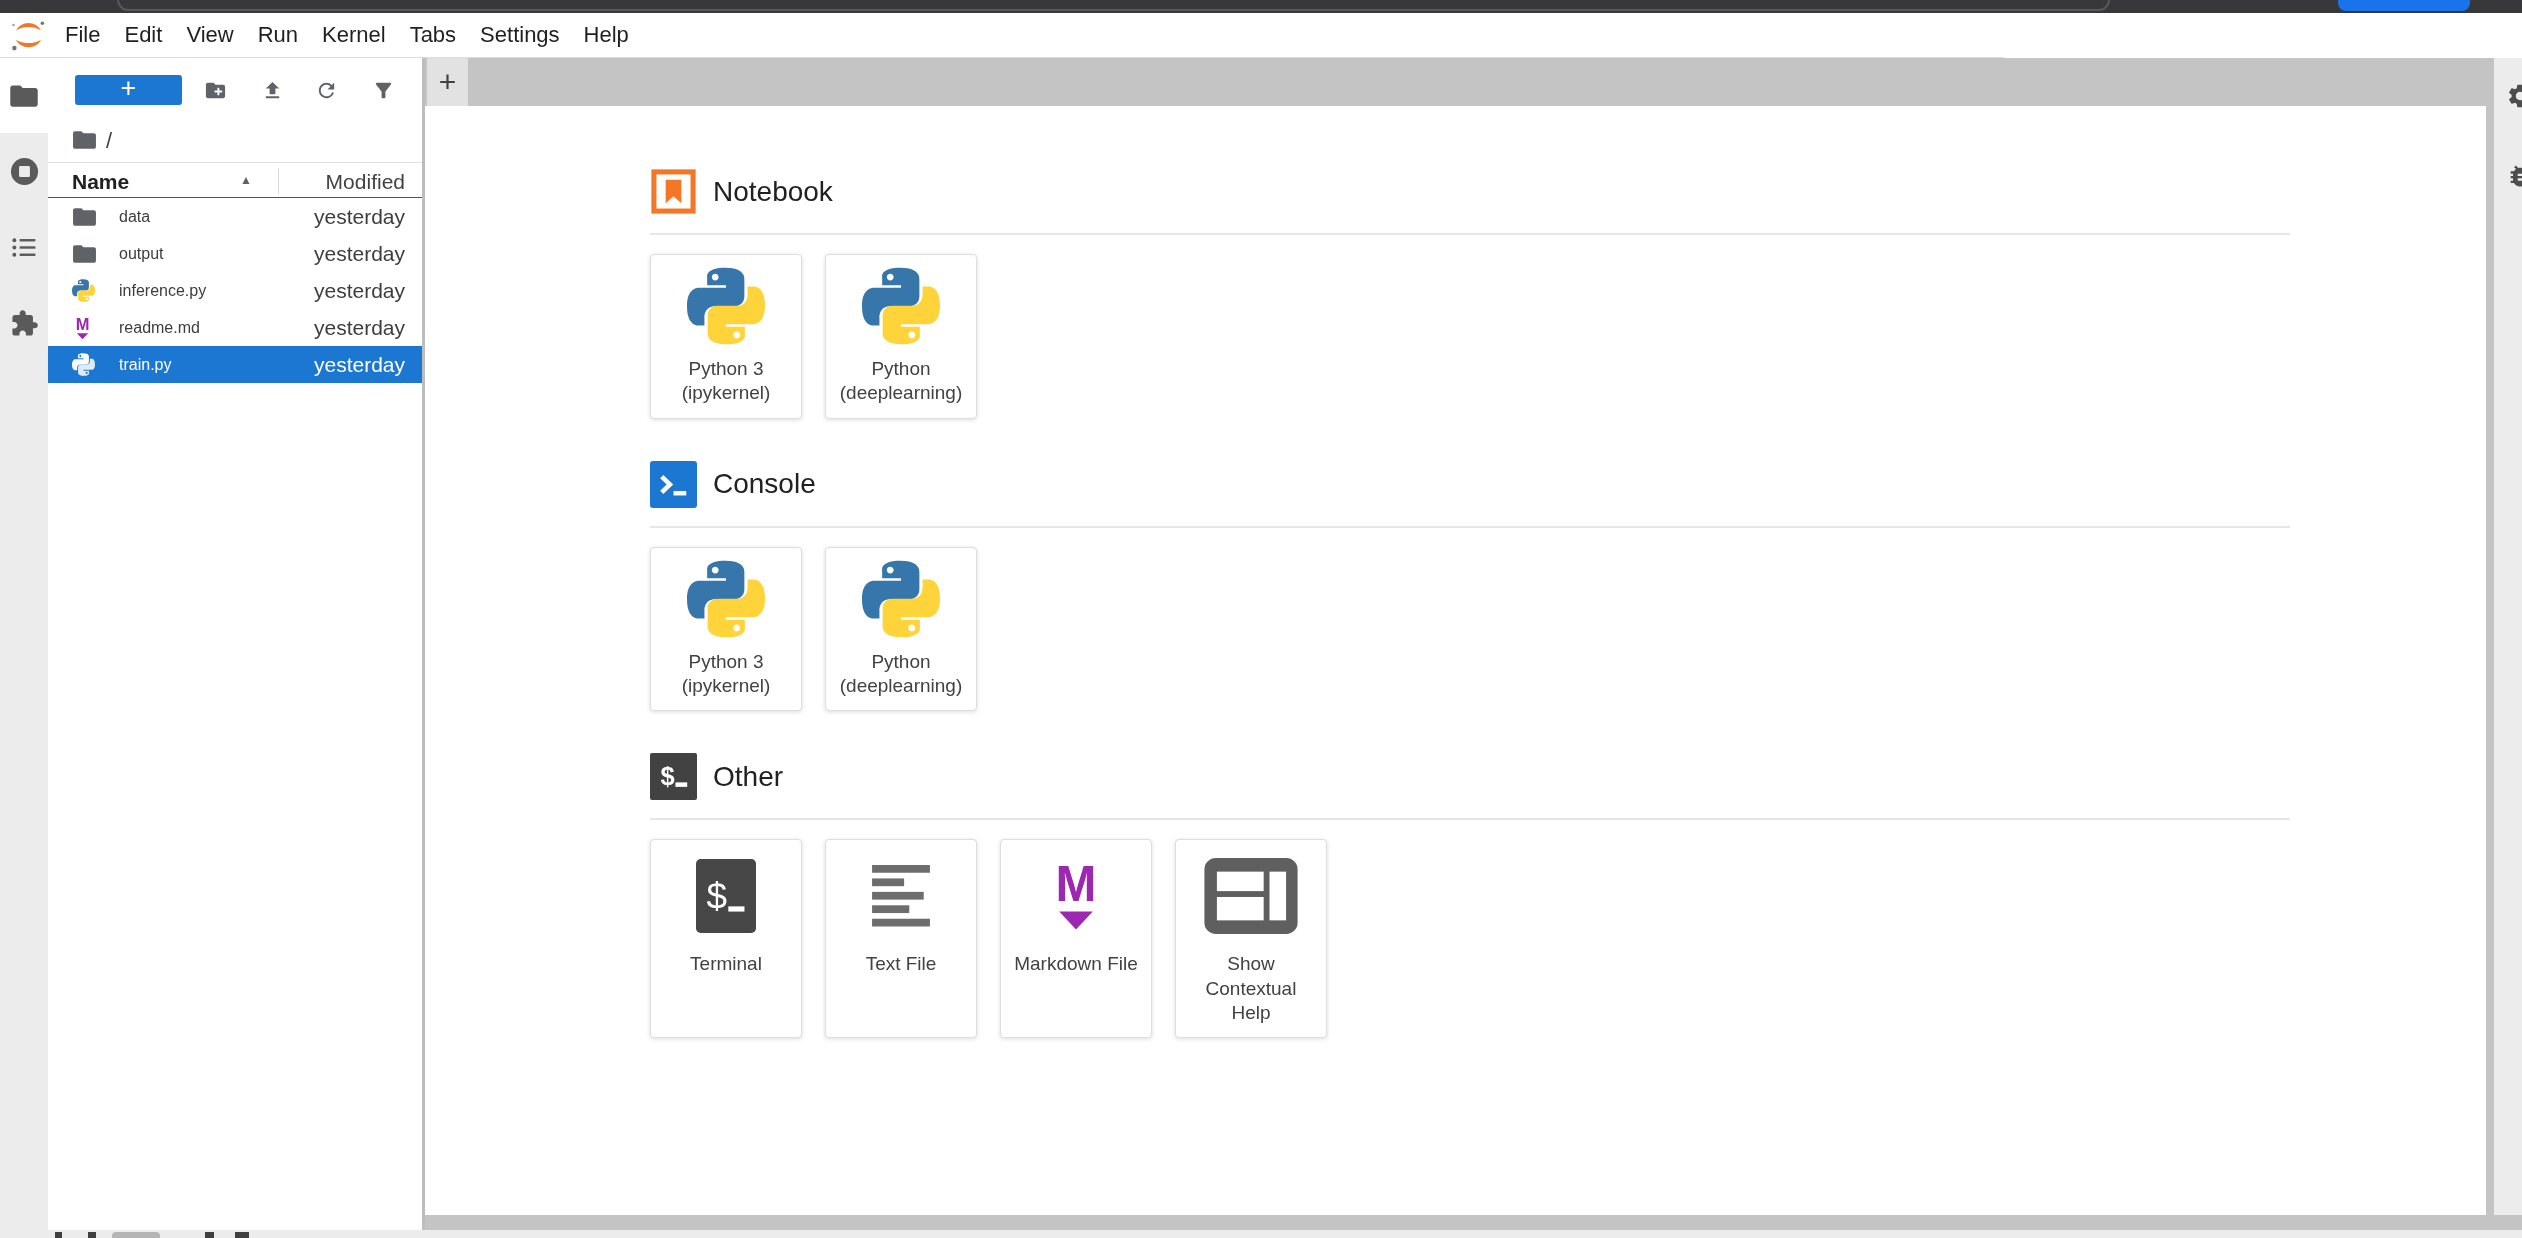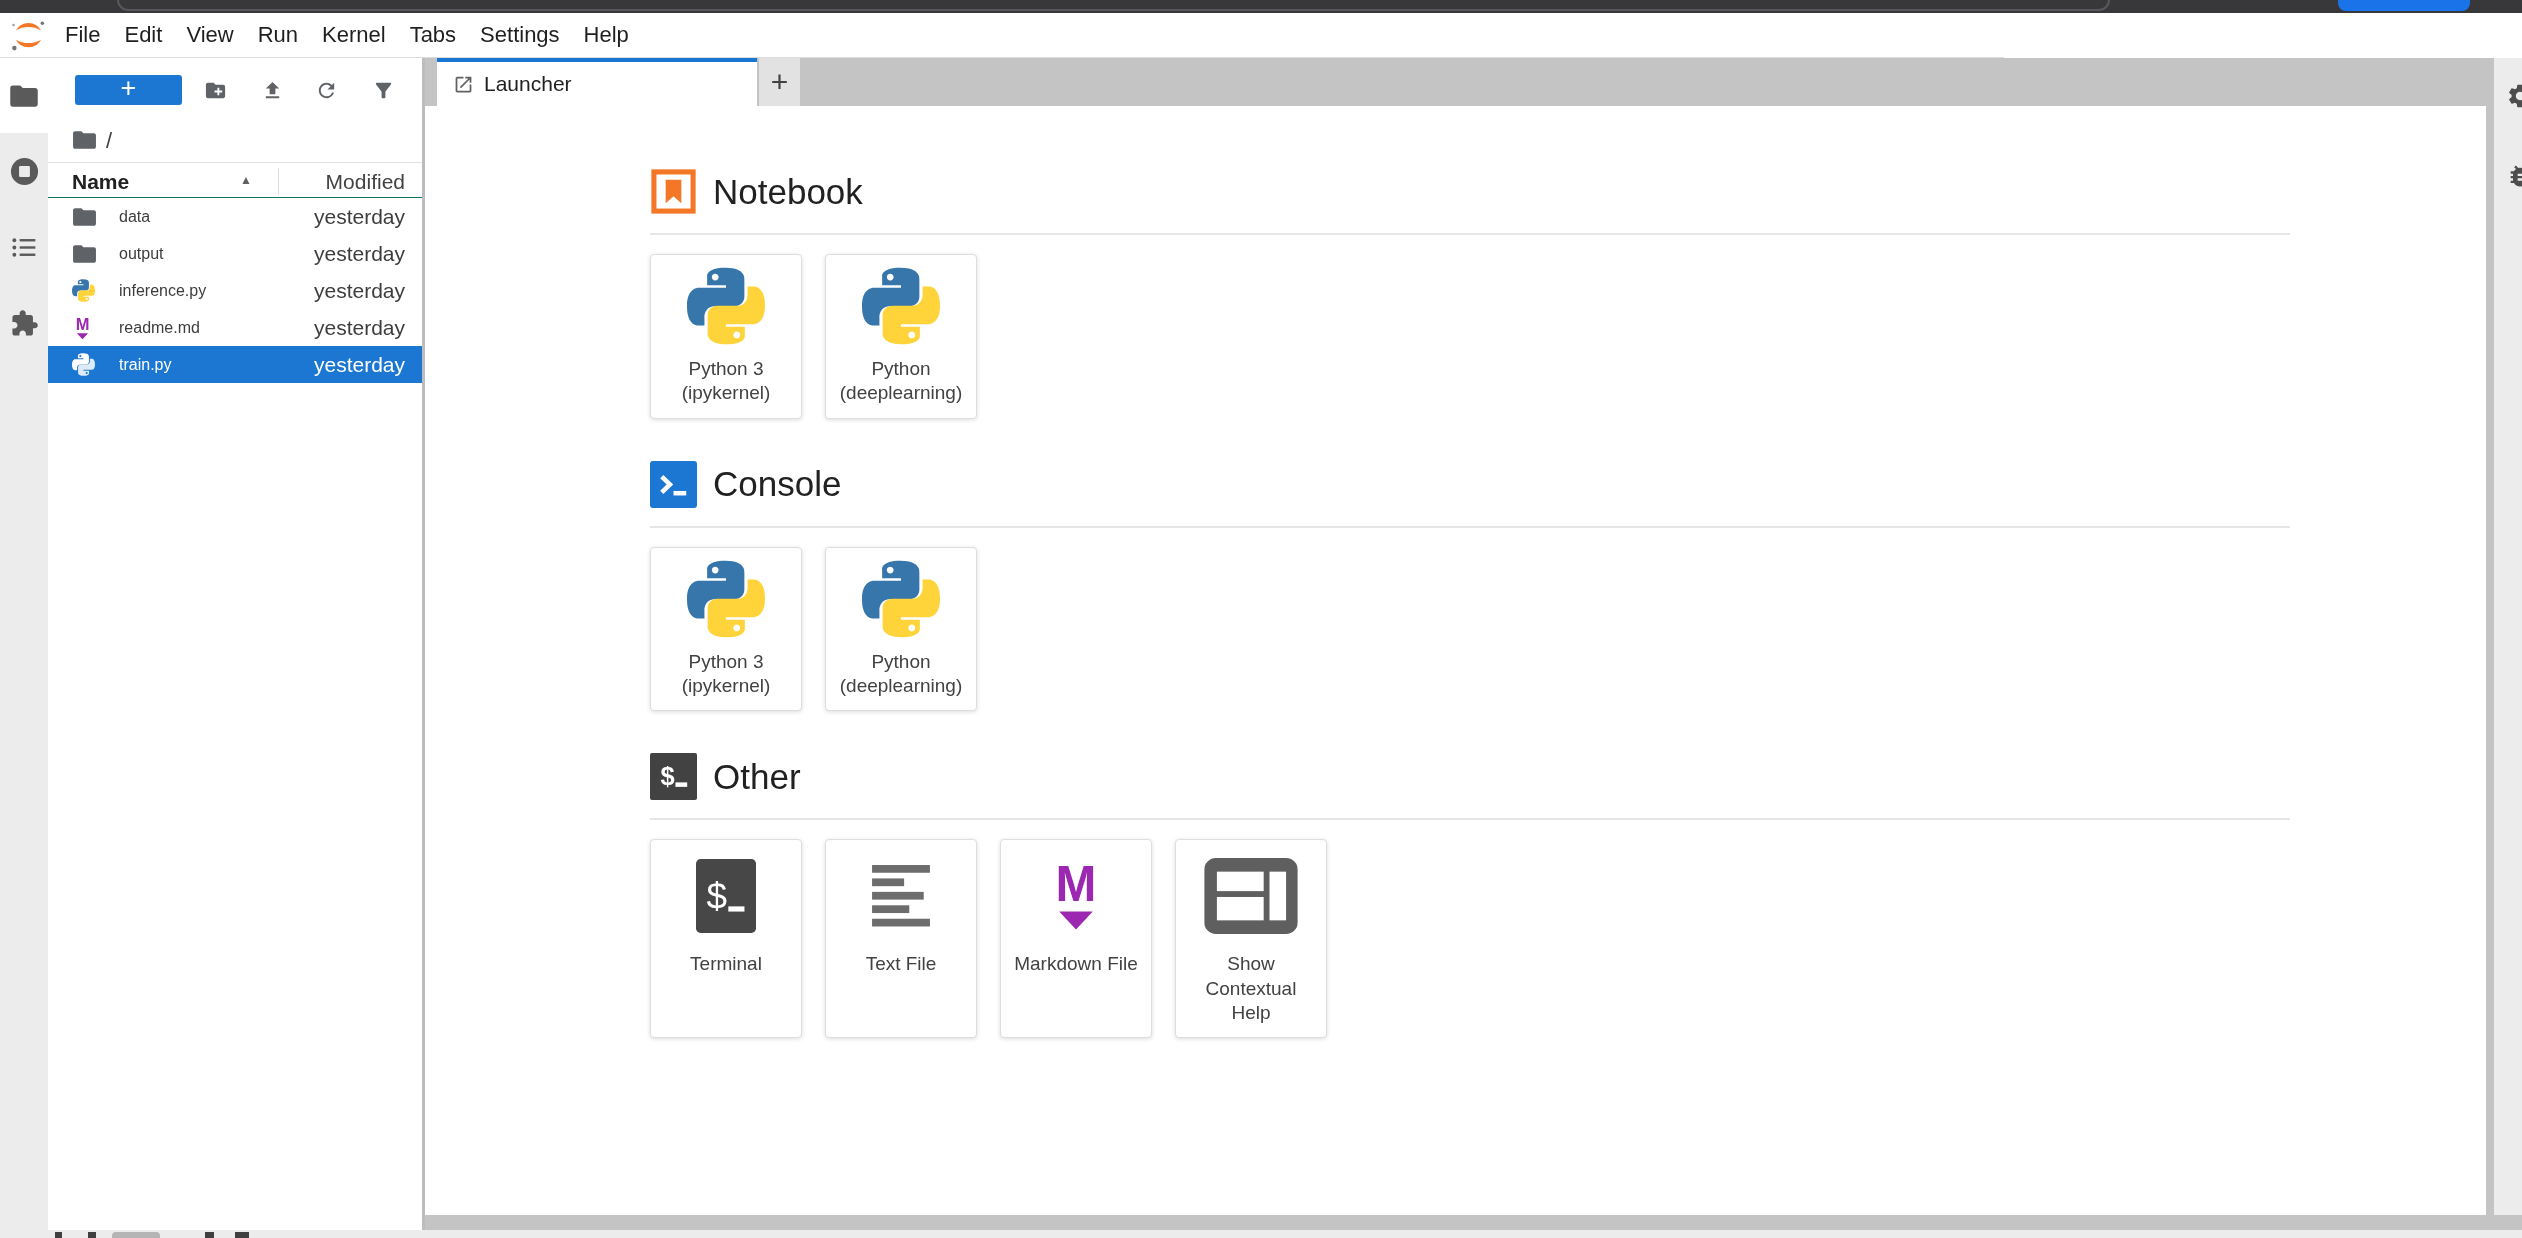--- a/index.html
+++ b/index.html
@@ -50,21 +50,21 @@
   .tab-bar { position: relative; height: 48px; background: #c4c4c4; display: flex; }
   .tab-active { margin-left: 12px; width: 320px; height: 48px; background: #ffffff; border-top: 4px solid #1976d2; display: flex; align-items: center; padding-left: 16px; gap: 10px; }
   .tab-active .tab-icon { width: 21px; height: 21px; color: #616161; flex: 0 0 auto; }
   .tab-active .tab-label { font-size: 21px; color: #212121; }
   .tab-plus { margin-left: 2px; width: 41px; height: 48px; background: #e2e2e2; display: flex; align-items: center; justify-content: center; font-size: 30px; font-weight: 300; color: #424242; }
   .content { position: absolute; top: 48px; left: 0; width: 2061px; height: 1109px; background: #ffffff; overflow: hidden; }
   .launcher-body { padding: 62px 0 0 225px; }
 
   .section-header { display: flex; align-items: center; gap: 16px; height: 47px; }
   .section-icon { width: 47px; height: 47px; flex: 0 0 auto; }
-  .section-title { font-size: 35px; color: #212121; }
+  .section-title { font-size: 28px; color: #212121; }
   .section-rule { width: 1640px; height: 0; border: none; border-top: 2px solid #e6e6e6; margin-top: 18px; }
   .cards { display: flex; gap: 23px; margin-top: 19px; margin-bottom: 42px; align-items: stretch; }
   .card { width: 152px; min-height: 152px; background: #fff; border: 1px solid #dedede; border-radius: 4px; box-shadow: 0 1px 4px rgba(0,0,0,0.14); display: flex; flex-direction: column; align-items: center; cursor: pointer; }
   .card .card-icon-box { height: 102px; display: flex; align-items: center; justify-content: center; }
   .card .card-label { width: 127px; text-align: center; font-size: 19px; line-height: 1.28; color: #424242; padding-bottom: 12px; }
   .cards.tall .card { min-height: 172px; }
   .cards.tall .card-icon-box { height: 112px; }
 
   
   .splitter-right { position: absolute; top: 58px; left: 2486px; width: 8px; height: 1172px; background: #c4c4c4; }
@@ -299,26 +299,20 @@
             </svg>
           </span>
         <span class="file-name">train.py</span>
         <span class="file-modified">yesterday</span>
       </div>
     </div>
   </div>
 
   <div class="main">
     <div class="tab-bar">
-      <div class="tab-active">
-        <svg class="tab-icon" viewBox="0 0 24 24">
-            <use href="#sym-launch"></use>
-          </svg>
-        <span class="tab-label">Launcher</span>
-      </div>
       <div class="tab-plus">+</div>
     </div>
 
     <div class="content">
       <div class="launcher-body">
 
         <div class="section">
           <div class="section-header">
             <svg class="section-icon" viewBox="0 0 24 24">
                 <use href="#sym-notebook"></use>

